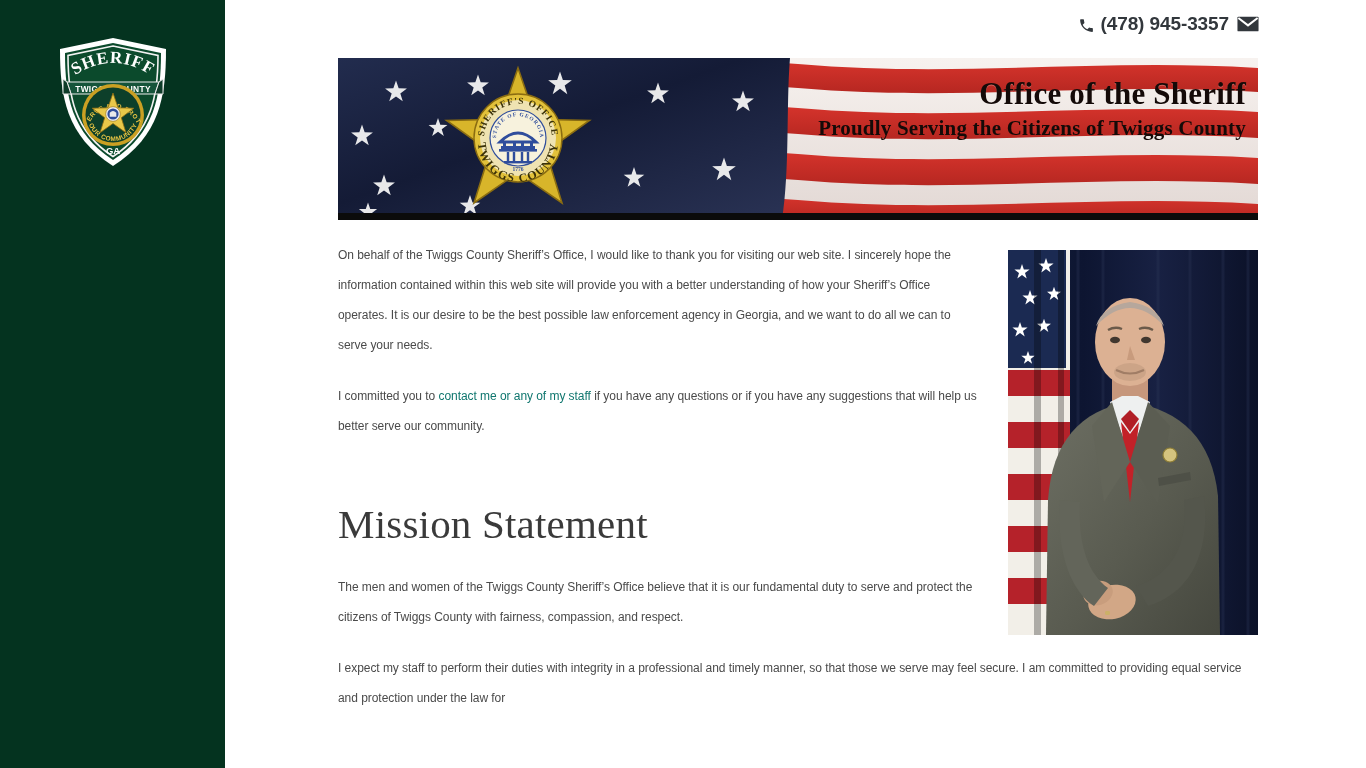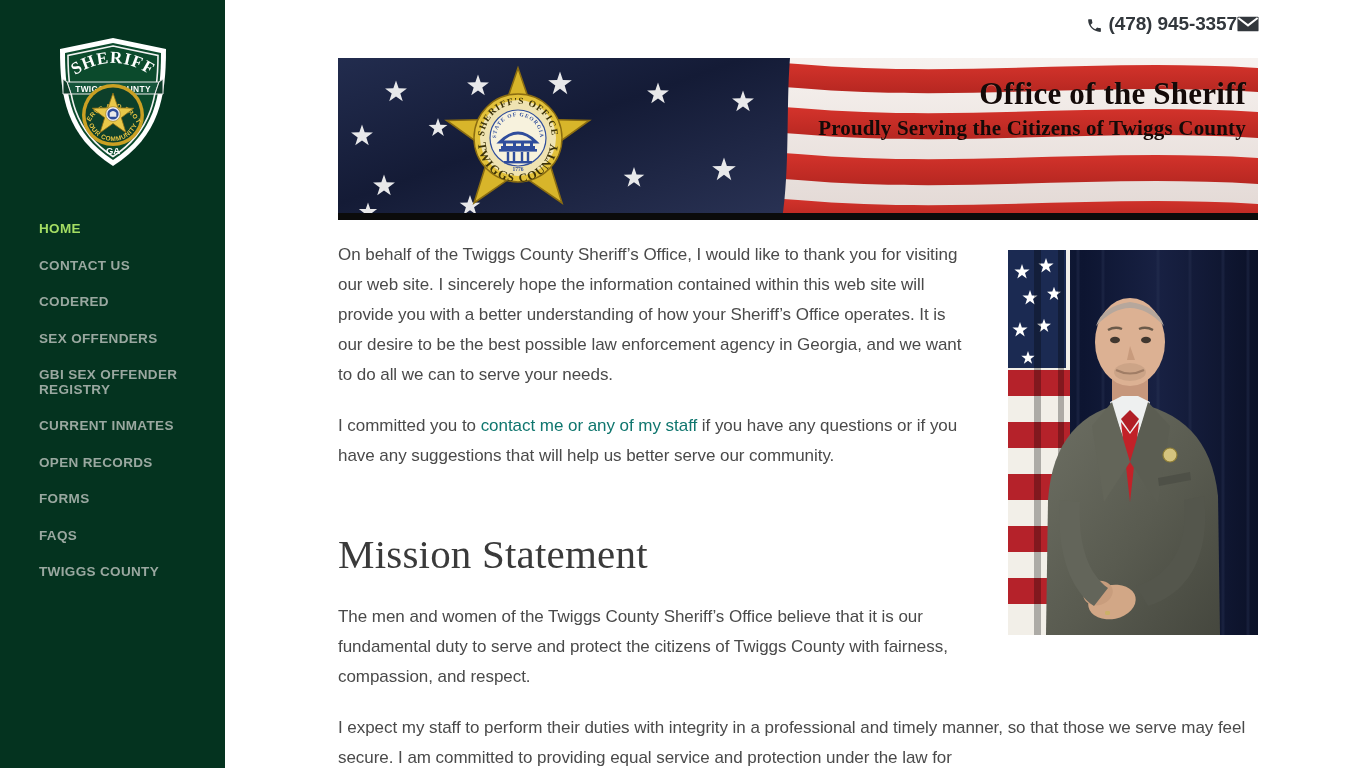--- a/index.html
+++ b/index.html
@@ -61,21 +61,21 @@
     background: #ffffff;
   }
 
   
   .topbar {
     position: absolute;
     right: 107px; top: 0;
     height: 48px;
     display: flex;
     align-items: center;
-    gap: 0;
+    gap: 8px;
   }
   .phone-link {
     display: flex;
     align-items: center;
     gap: 5px;
     font-size: 19px;
     font-weight: bold;
     color: #32373c;
     text-decoration: none;
     letter-spacing: -0.1px;
@@ -120,21 +120,21 @@
   }
   .portrait {
     float: right;
     width: 250px; height: 385px;
     margin: 10px 0 14px 26px;
     overflow: hidden;
     background: #101a31;
     position: relative;
   }
   p.body {
-    font-size: 17px;
+    font-size: 12px;
     line-height: 30px;
     color: #4a4a4a;
     margin: 0 0 21px 0;
     letter-spacing: -0.05px;
   }
   p.narrow { width: 635px; }
   .inline-link { color: #0f766e; text-decoration: none; cursor: pointer; }
   h2.section-title {
     font-family: "Liberation Serif", serif;
     font-size: 41px;
@@ -189,32 +189,20 @@
             <path d="M0,-22 L5.1,-7.2 L20.9,-6.8 L8.3,2.7 L13,17.8 L0,8.5 L-13,17.8 L-8.3,2.7 L-20.9,-6.8 L-5.1,-7.2 Z" fill="#e8c849" stroke="#8d6c12" stroke-width="0.8"></path>
             <circle cx="0" cy="-1" r="7.3" fill="#f0f0f0" stroke="#8d6c12" stroke-width="0.6"></circle>
             <circle cx="0" cy="-1" r="5.6" fill="#2f4d9c"></circle>
             <path d="M-3.3,1.8 L-3.3,-2.2 Q0,-5.6 3.3,-2.2 L3.3,1.8 Z" fill="#eaeaea"></path>
           </g>
           <text x="59" y="118" font-family="Liberation Sans, sans-serif" font-size="9.5" font-weight="bold" fill="#ffffff" text-anchor="middle">GA</text>
         </svg>
       </div>
     </div>
 
-    <nav class="nav">
-      <a class="nav-item active" href="#">HOME</a>
-      <a class="nav-item" href="#">CONTACT US</a>
-      <a class="nav-item" href="#">CODERED</a>
-      <a class="nav-item" href="#">SEX OFFENDERS</a>
-      <a class="nav-item two-line" href="#">GBI SEX OFFENDER REGISTRY</a>
-      <a class="nav-item" href="#">CURRENT INMATES</a>
-      <a class="nav-item" href="#">OPEN RECORDS</a>
-      <a class="nav-item" href="#">FORMS</a>
-      <a class="nav-item" href="#">FAQS</a>
-      <a class="nav-item" href="#">TWIGGS COUNTY</a>
-    </nav>
   </aside>
 
   <main id="main">
 
     <div class="topbar">
       <a class="phone-link" href="#">
         <span class="phone-ico-wrap">
           <svg class="phone-ico" viewBox="0 0 24 24" fill="#32373c" xmlns="http://www.w3.org/2000/svg">
             <path d="M6.6 10.8c1.4 2.8 3.8 5.2 6.6 6.6l2.2-2.2c.3-.3.7-.4 1-.2 1.2.4 2.4.6 3.6.6.6 0 1 .4 1 1V20c0 .6-.4 1-1 1C10.6 21 3 13.4 3 4c0-.6.4-1 1-1h3.4c.6 0 1 .4 1 1 0 1.3.2 2.5.6 3.6.1.4 0 .8-.2 1.1l-2.2 2.1z"></path>
           </svg>

